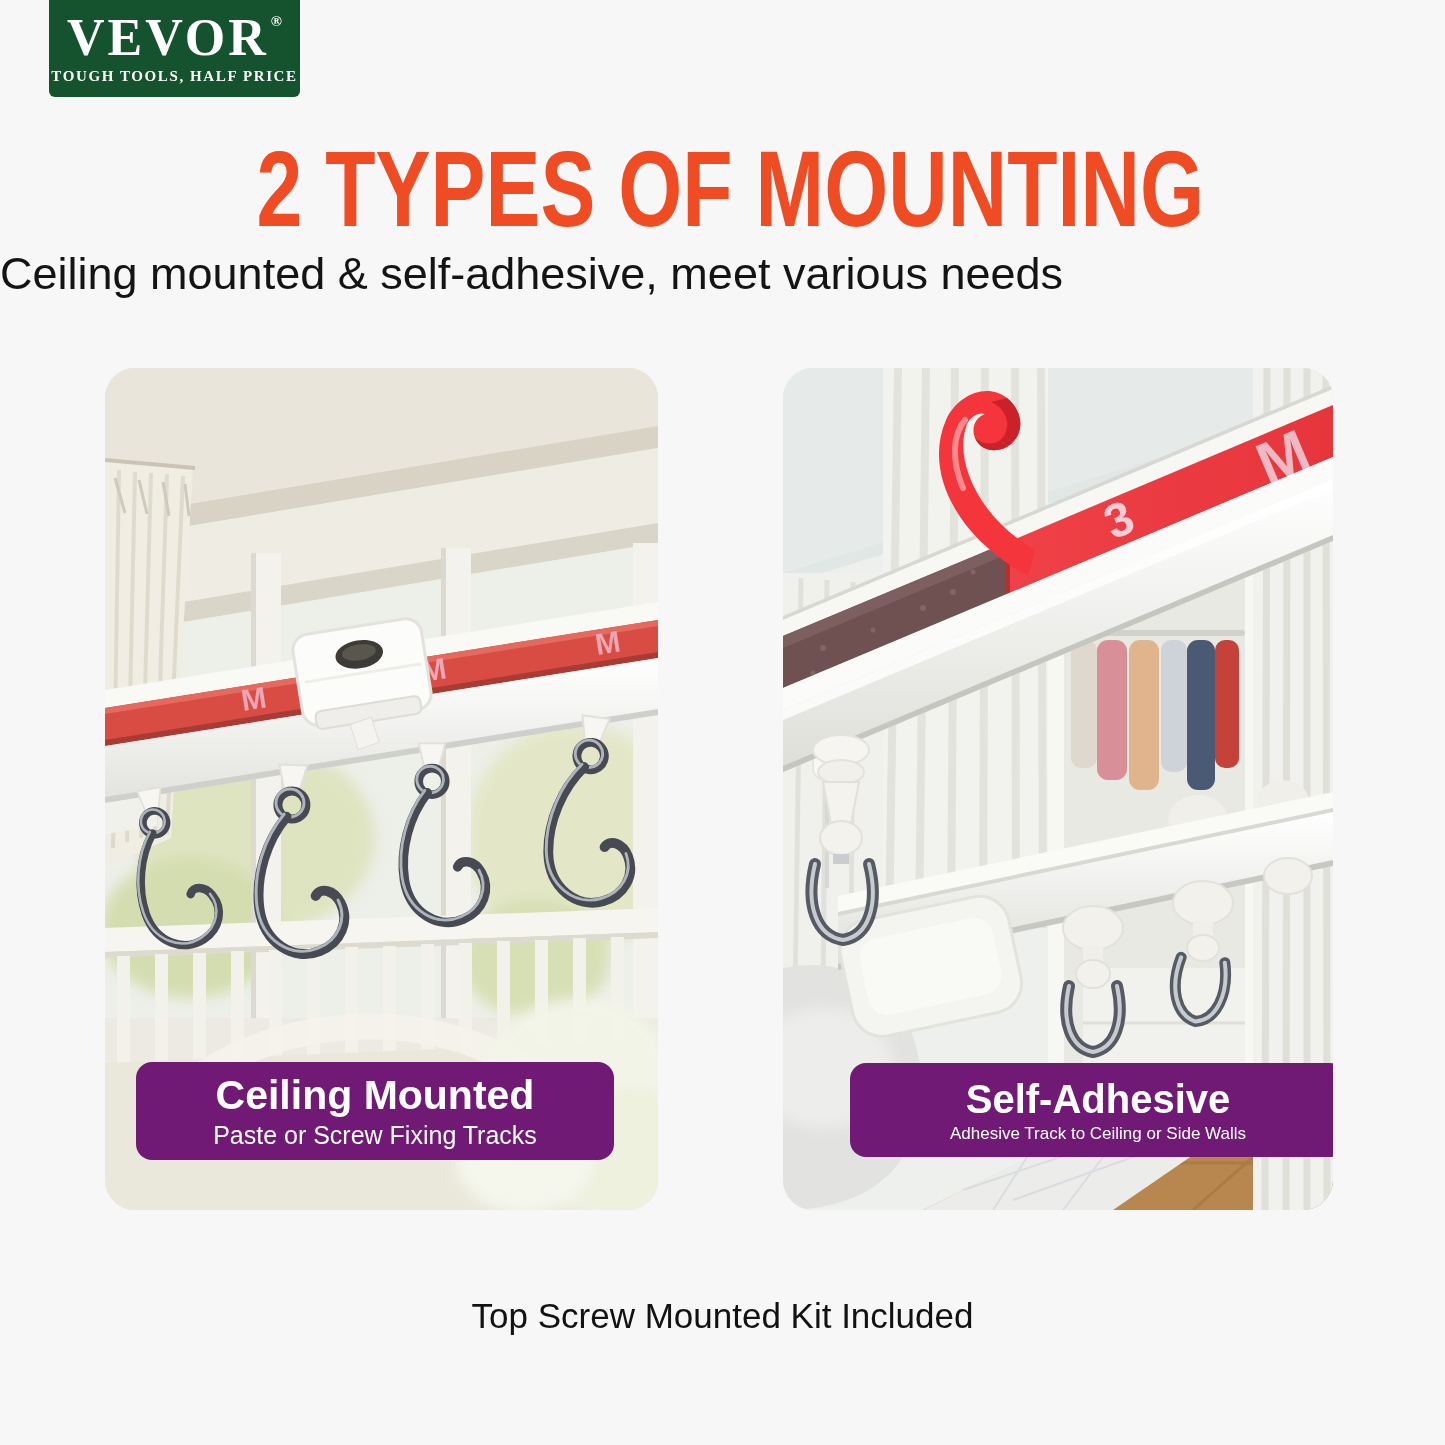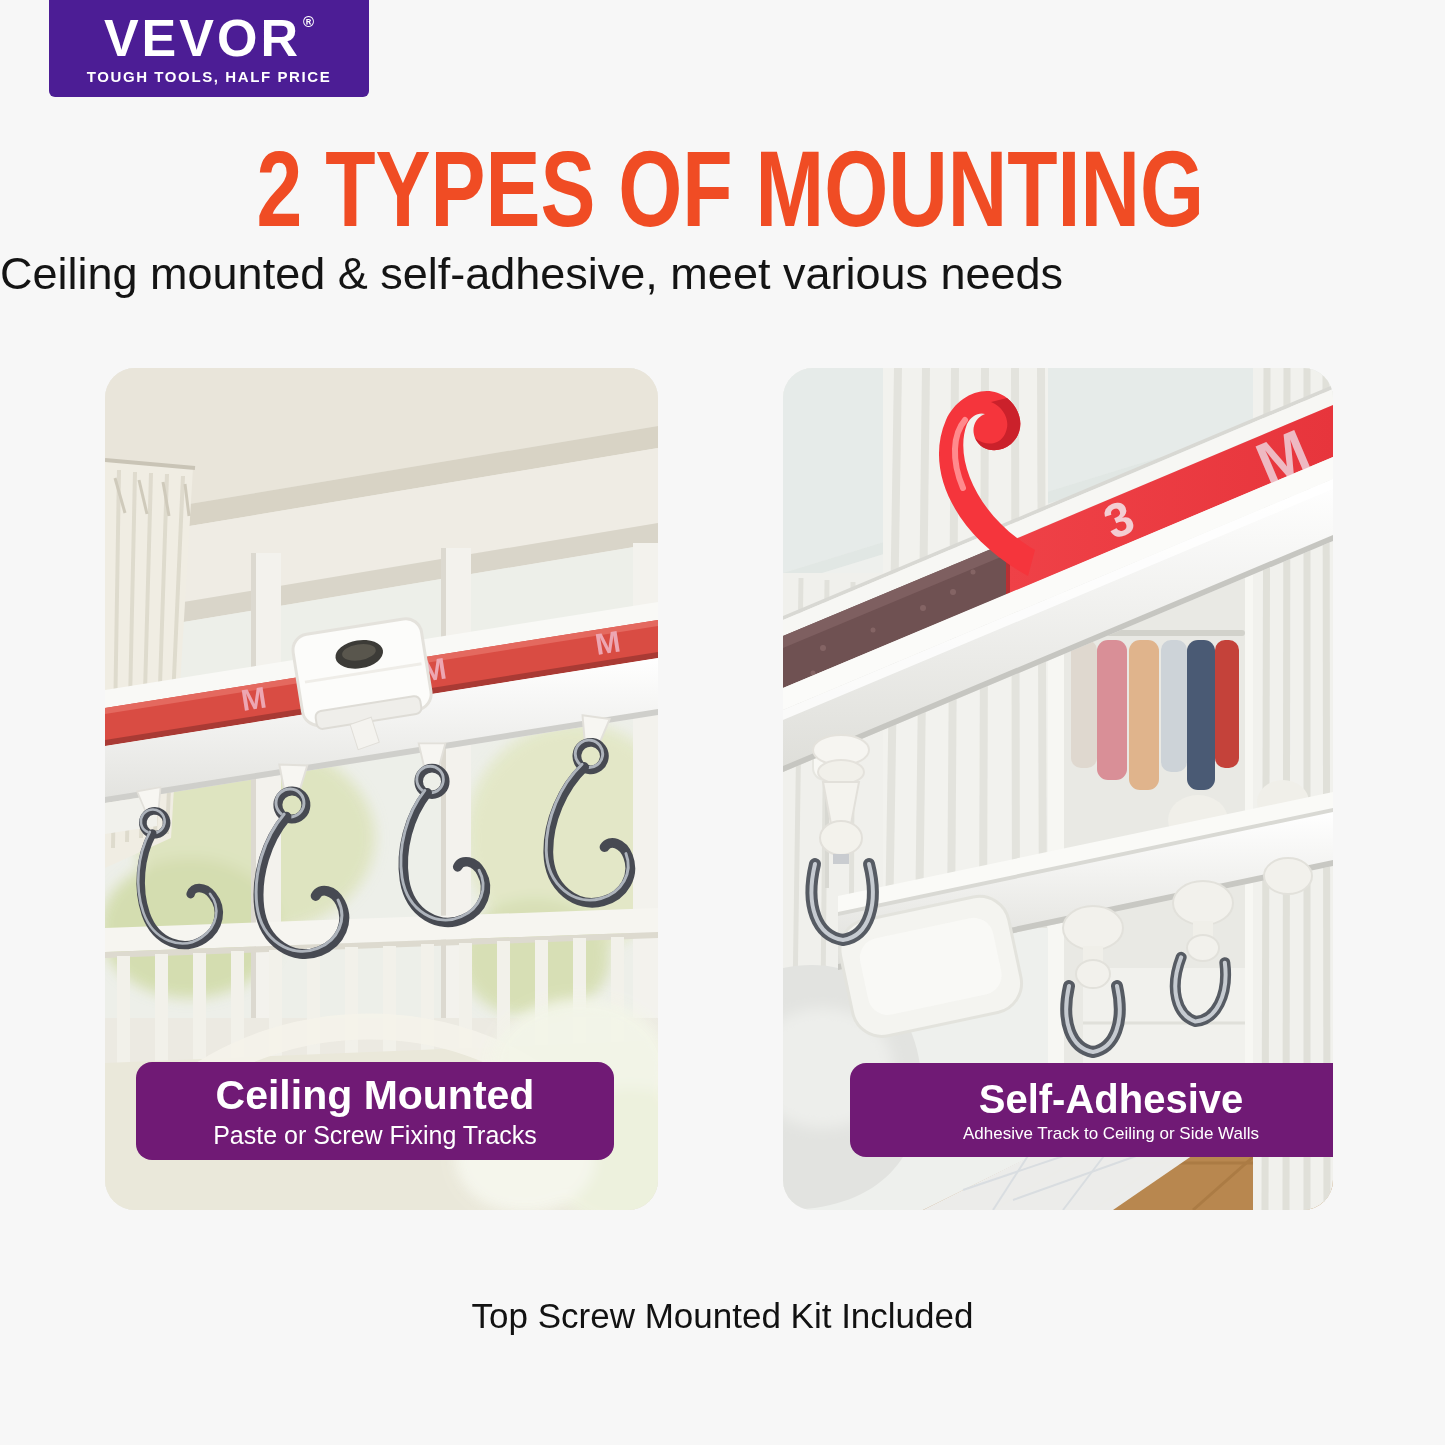--- a/index.html
+++ b/index.html
@@ -1,22 +1,22 @@
 <!DOCTYPE html>
 <html><head>
 <meta charset="utf-8">
 <style>
   html,body{margin:0;padding:0;background:#f7f7f7;}
   #stage{position:relative;width:1445px;height:1445px;background:#f7f7f7;overflow:hidden;
          font-family:"Liberation Sans",sans-serif;}
 
   
-  .logo{position:absolute;left:49px;top:0;width:320px;height:97px;background:#4c1d95;
+  .logo{position:absolute;left:49px;top:0;width:251px;height:97px;background:#14532d;
         border-radius:0 0 6px 6px;display:flex;flex-direction:column;align-items:center;
-        justify-content:center;color:#fff;}
+        justify-content:center;color:#fff;font-family:Liberation Serif, serif;}
   .logo .brand-row{display:flex;align-items:flex-start;line-height:1;}
   .logo .brand{font-size:52px;font-weight:800;letter-spacing:3px;}
   .logo .reg{font-size:15px;font-weight:700;margin-top:2px;margin-left:2px;}
   .logo .tagline{font-size:15px;font-weight:700;letter-spacing:1.6px;margin-top:4px;}
 
   
   .title-wrap{position:absolute;left:8px;top:136px;width:100%;text-align:center;}
   .title{display:inline-block;font-size:107px;line-height:1;font-weight:800;color:#f04c24;
          transform:scaleX(0.77);transform-origin:50% 50%;white-space:nowrap;letter-spacing:0px;}
   .subtitle{position:absolute;left:0;top:248px;width:100%;
@@ -24,21 +24,21 @@
 
   
   .panel{position:absolute;top:368px;height:842px;border-radius:30px;overflow:hidden;background:#ecebe6;}
   .panel.left{left:105px;width:553px;}
   .panel.right{left:783px;width:550px;}
   .panel svg{position:absolute;left:0;top:0;}
 
   .badge{position:absolute;background:#701a75;border-radius:16px;color:#fff;text-align:center;
          display:flex;flex-direction:column;align-items:center;justify-content:center;}
   .panel.left .badge{left:31px;top:694px;width:478px;height:98px;}
-  .panel.right .badge{left:67px;top:695px;width:496px;height:94px;padding-left:13px;}
+  .panel.right .badge{left:67px;top:695px;width:496px;height:94px;}
   .badge .badge-title{font-size:41px;font-weight:700;line-height:1.15;}
   .panel.right .badge .badge-title{font-size:40px;}
   .badge .badge-sub{font-size:25px;font-weight:400;margin-top:2px;}
   .panel.right .badge .badge-sub{font-size:17px;}
 
   
   .footnote{position:absolute;left:0;top:1296px;width:100%;text-align:center;
             font-size:35px;color:#121212;}
 </style>
 </head>

